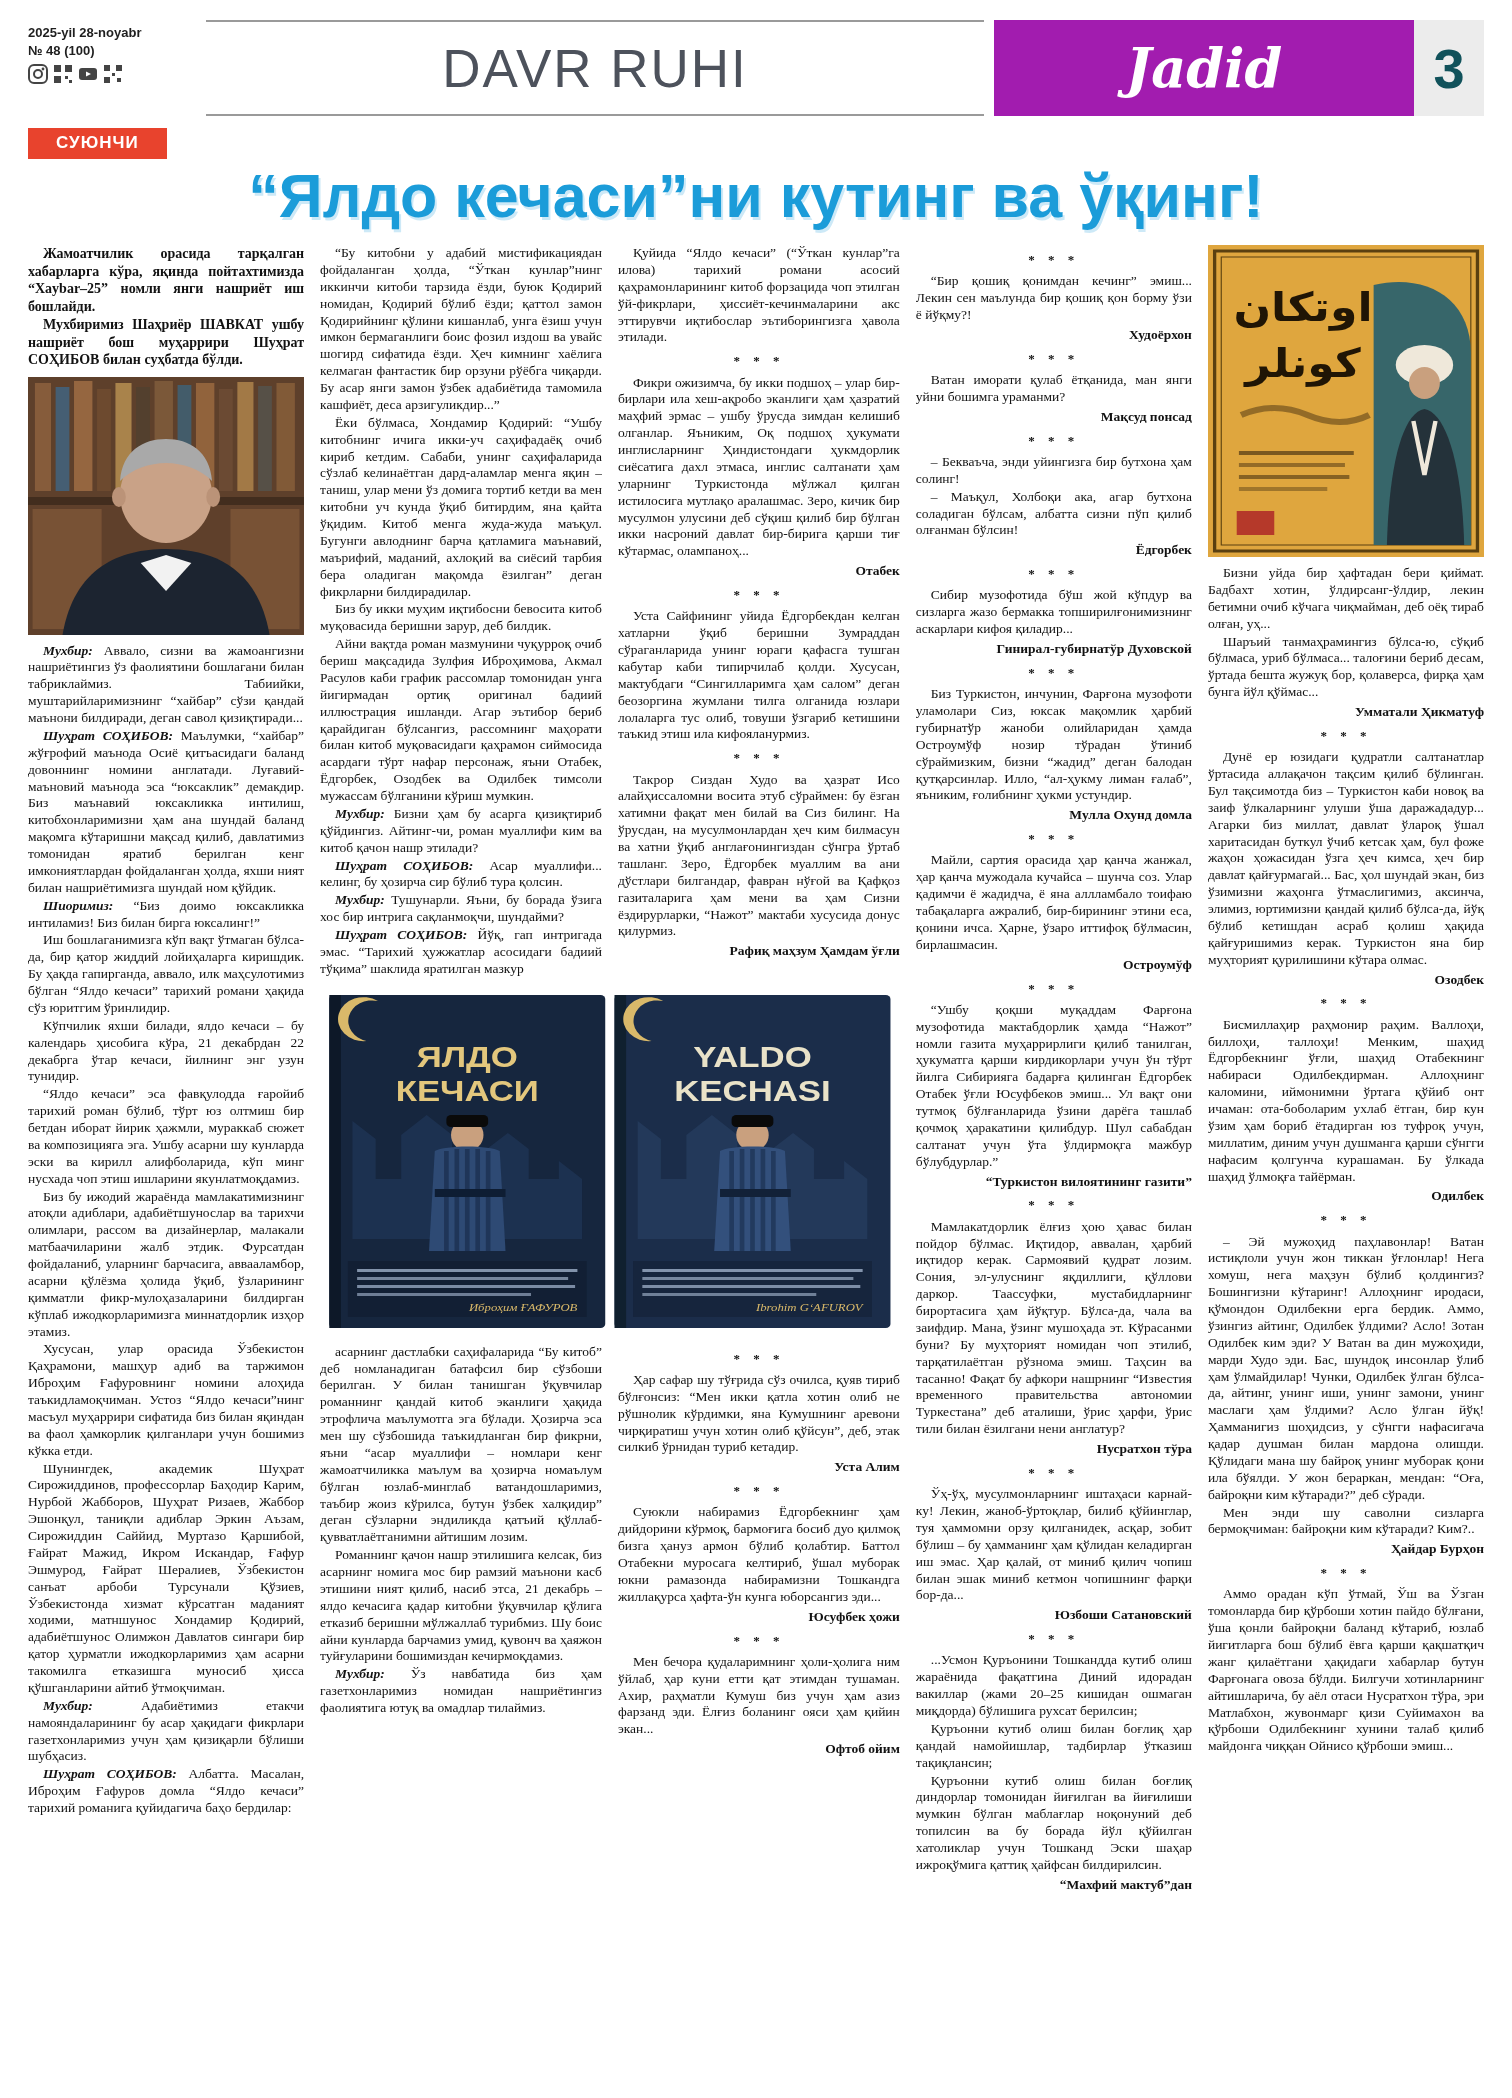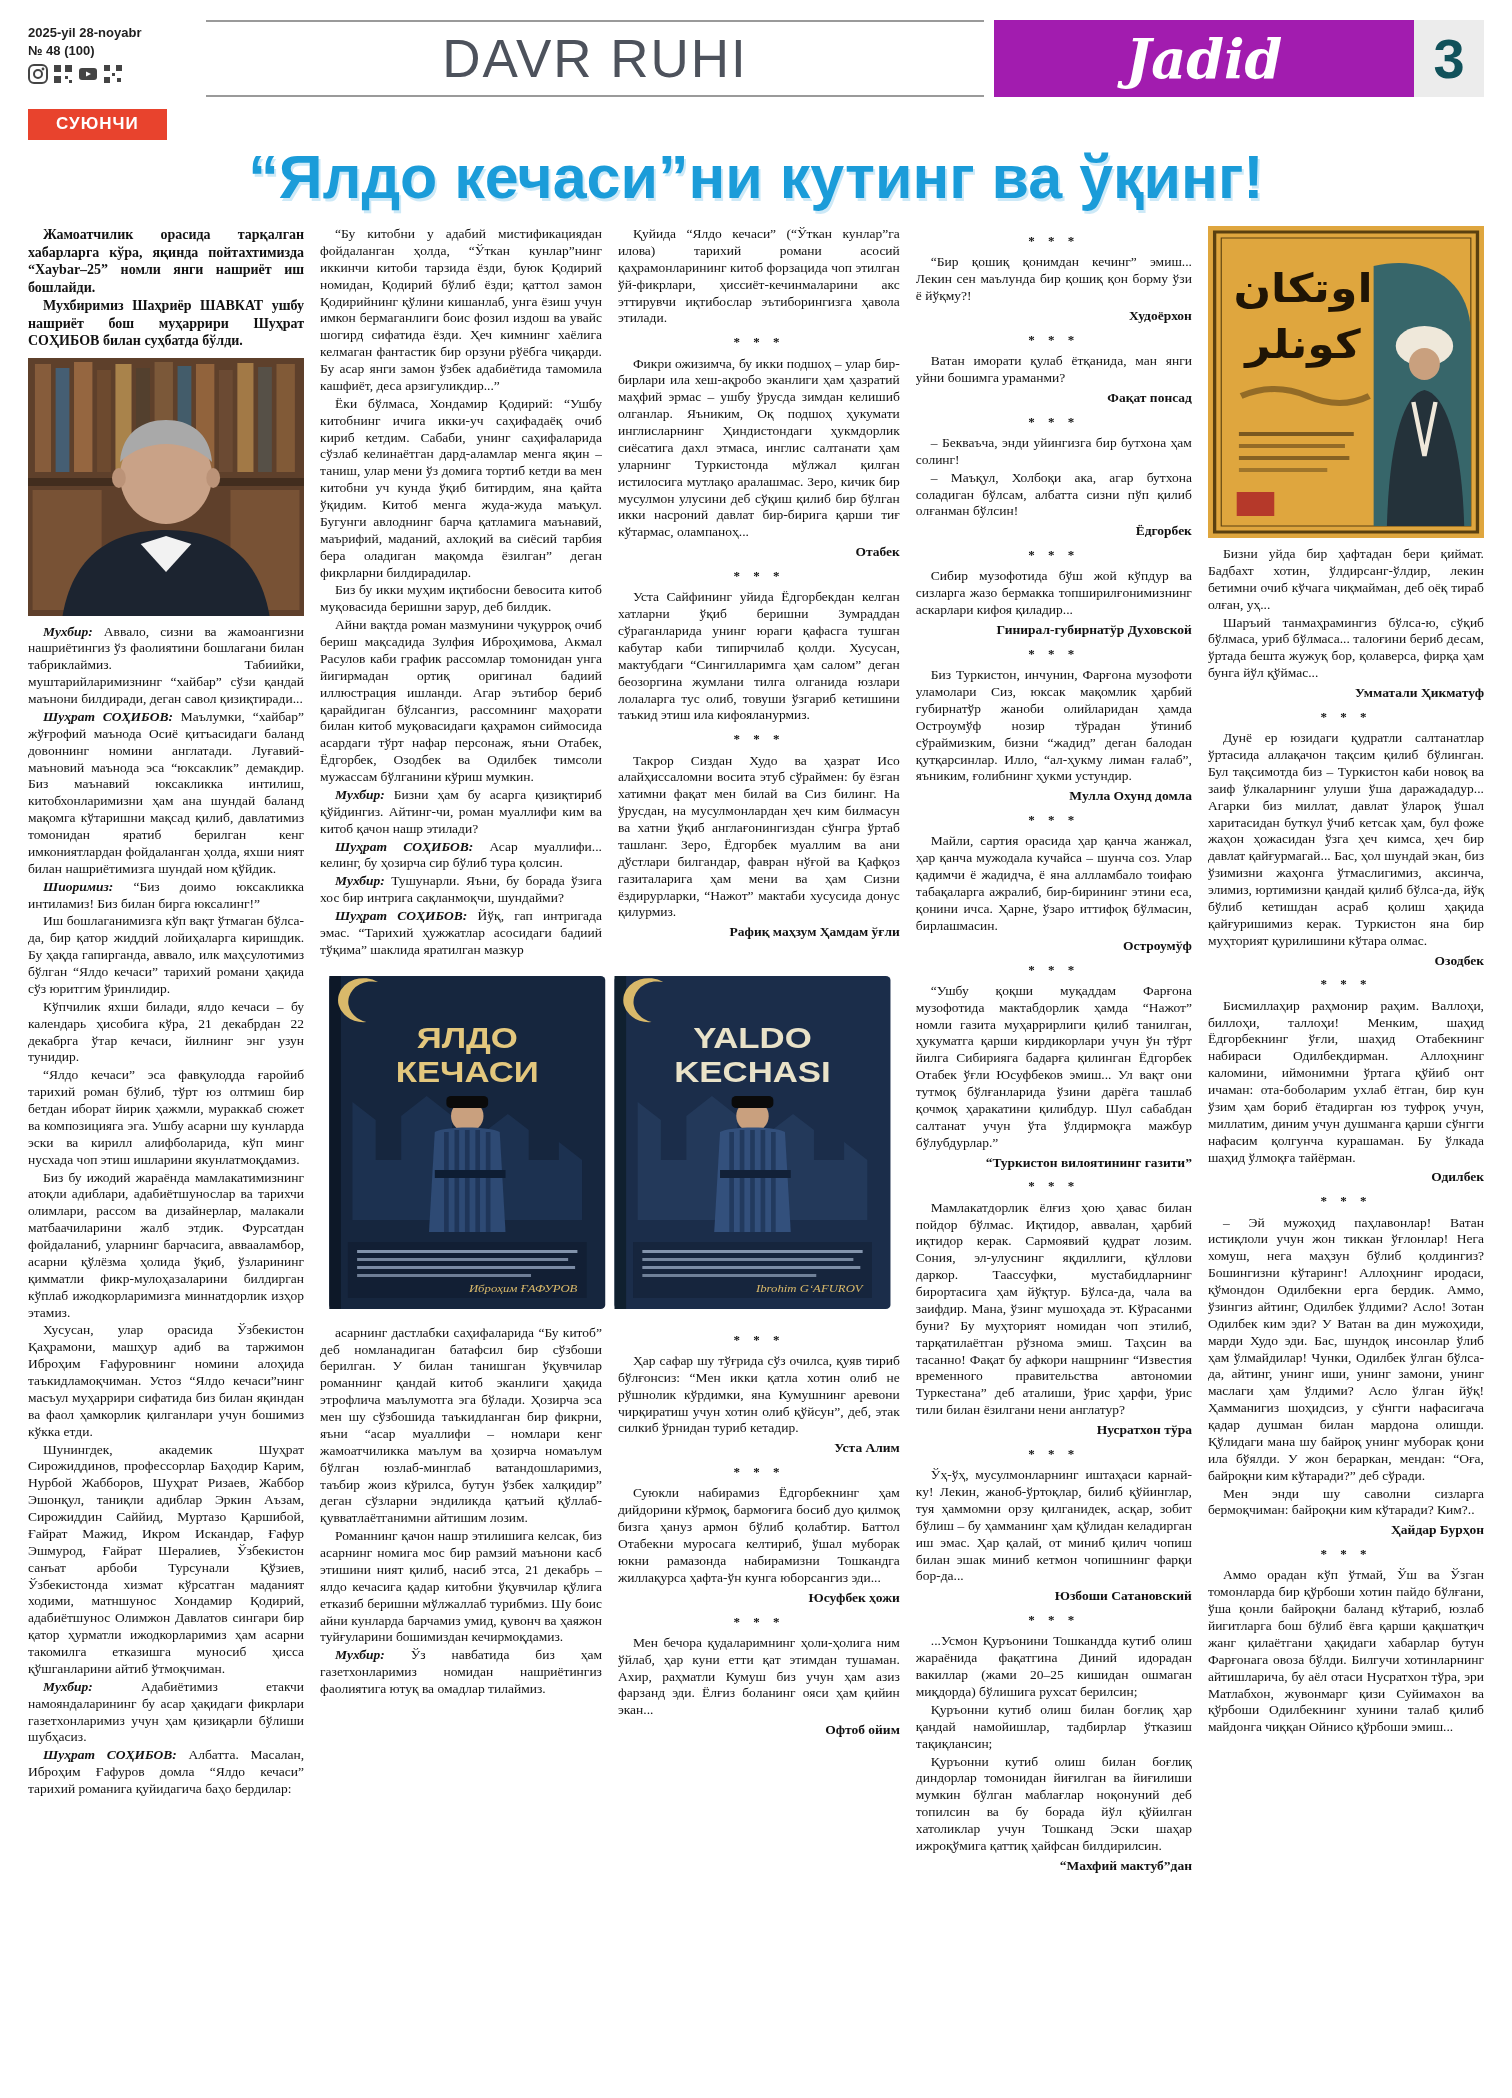--- a/index.html
+++ b/index.html
@@ -2,21 +2,21 @@
 <html><head>
 <meta charset="utf-8">
 <style>
   html,body { margin:0; padding:0; background:#9a9a9a; }
   .page {
     width:1512px; height:2098px; margin:0 auto; background:#ffffff;
     box-sizing:border-box; padding:20px 28px 16px;
     font-family:"Liberation Serif", serif; color:#121212; overflow:hidden;
   }
   
-  header { display:flex; align-items:stretch; height:77px; }
+  header { display:flex; align-items:stretch; height:96px; }
   .h-left { width:178px; font-family:"Liberation Sans",sans-serif; font-size:13px; font-weight:700; color:#1f1f1f; display:flex; flex-direction:column; gap:3px; padding-top:5px; }
   .socials { display:flex; gap:5px; margin-top:3px; }
   .socials svg { width:20px; height:20px; }
   .h-center { flex:1; border-top:2px solid #9a9a9a; border-bottom:2px solid #9a9a9a; display:flex; align-items:center; justify-content:center; margin-right:10px; }
   .masthead { font-family:"Liberation Sans",sans-serif; font-size:53px; color:#4d525c; letter-spacing:2px; }
   .jadid-box { width:420px; background:#a21caf; color:#fff; display:flex; align-items:center; justify-content:center; font-family:"DejaVu Serif",serif; font-style:italic; font-weight:700; font-size:54px; }
   .pagenum { width:70px; background:#ececec; display:flex; align-items:center; justify-content:center; font-family:"Liberation Sans",sans-serif; font-weight:700; font-size:56px; color:#11525b; }
   
   .rubric { display:inline-block; background:#e8432d; color:#fff; font-family:"Liberation Sans",sans-serif; font-weight:700; font-size:17px; letter-spacing:1px; padding:5px 28px 6px; margin:12px 0 0; }
   h1.headline { margin:2px 0 14px; text-align:center; font-family:"Liberation Sans",sans-serif; font-weight:700; font-size:61px; color:#1b9cd9; text-shadow:2px 3px 0 rgba(27,156,217,.22), -1px -1px 0 #fff; }
@@ -227,21 +227,21 @@
           </div>
       </div>
     </div>
 
     <div class="col">
         <div class="stars">* * *</div>
         <p class="p">“Бир қошиқ қонимдан кечинг” эмиш... Лекин сен маълунда бир қошиқ қон борму ўзи ё йўқму?!</p>
         <p class="sig">Худоёрхон</p>
         <div class="stars">* * *</div>
         <p class="p">Ватан иморати қулаб ётқанида, ман янги уйни бошимга ураманми?</p>
-        <p class="sig">Фақат понсад</p>
+        <p class="sig">Мақсуд понсад</p>
         <div class="stars">* * *</div>
         <p class="p">– Бекваъча, энди уйингизга бир бутхона ҳам солинг!</p>
         <p class="p">– Маъқул, Холбоқи ака, агар бутхона соладиган бўлсам, албатта сизни пўп қилиб олғанман бўлсин!</p>
         <p class="sig">Ёдгорбек</p>
         <div class="stars">* * *</div>
         <p class="p">Сибир музофотида бўш жой кўпдур ва сизларга жазо бермакка топширилғонимизнинг аскарлари кифоя қиладир...</p>
         <p class="sig">Гинирал-губирнатўр Духовской</p>
         <div class="stars">* * *</div>
         <p class="p">Биз Туркистон, инчунин, Фарғона музофоти уламолари Сиз, юксак мақомлик ҳарбий губирнатўр жаноби олийларидан ҳамда Остроумўф нозир тўрадан ўтиниб сўраймизким, бизни “жадид” деган балодан қутқарсинлар. Илло, “ал-ҳукму лиман ғалаб”, яъниким, ғолибнинг ҳукми устундир.</p>
         <p class="sig">Мулла Охунд домла</p>

